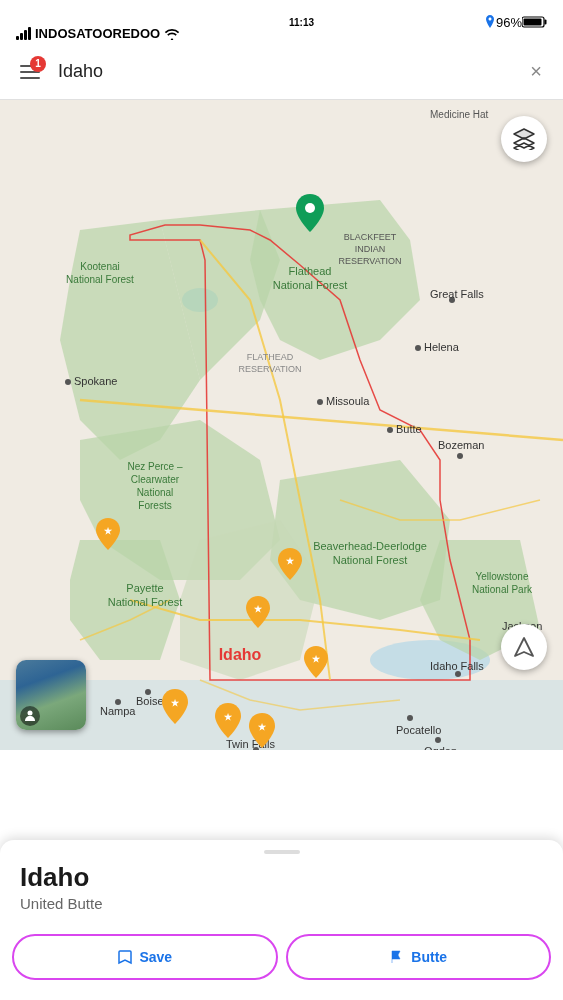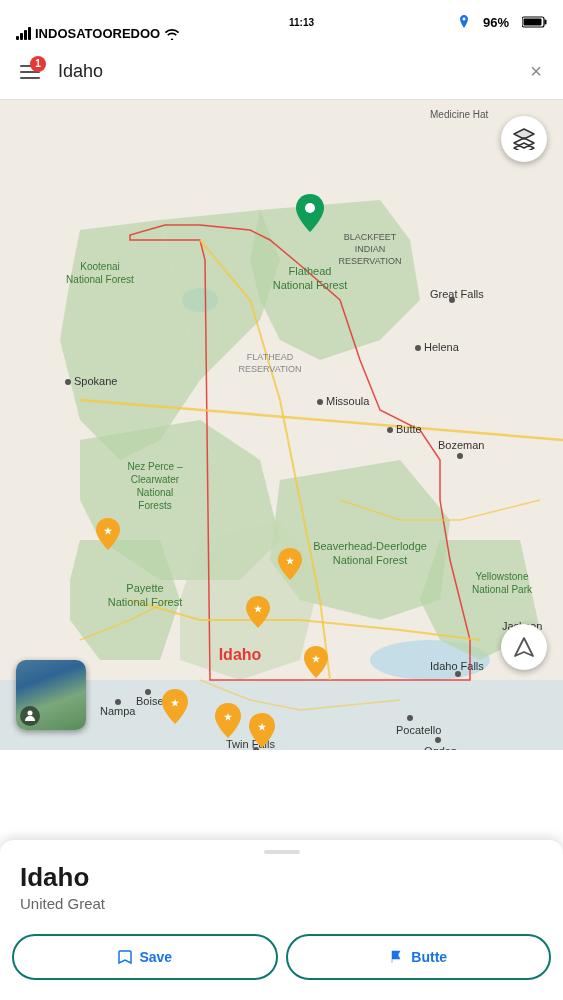--- a/index.html
+++ b/index.html
@@ -12,21 +12,21 @@
       background: #fff;
       display: flex;
       align-items: center;
       justify-content: space-between;
       padding: 0 16px;
       position: relative;
       z-index: 10;
     }
     .status-left { font-size: 13px; font-weight: 600; display: flex; align-items: center; gap: 4px; margin-top: 23px; }
     .status-center { font-size: 10px; font-weight: 600; position: absolute; left: 50%; transform: translateX(-50%); margin-left: 20px; }
-    .status-right { display: flex; align-items: center; gap: 13px; font-size: 13px; font-weight: 700; }
+    .status-right { display: flex; align-items: center; gap: 0; font-size: 13px; font-weight: 400; }
 
     
     .search-bar {
       height: 56px;
       background: #fff;
       padding: 8px 12px;
       display: flex;
       align-items: center;
       gap: 10px;
       border-bottom: 1px solid #e0e0e0;
@@ -189,21 +189,21 @@
       padding: 0 20px 14px;
     }
     .action-buttons {
       display: flex;
       padding: 8px 12px 20px;
       gap: 8px;
     }
     .action-btn {
       flex: 1;
       height: 46px;
-      border: 2px solid #0f766e;
+      border: 2px solid #d946ef;
       border-radius: 24px;
       background: #fff;
       color: #1a73e8;
       font-size: 14px;
       font-weight: 600;
       display: flex;
       align-items: center;
       justify-content: center;
       gap: 6px;
       cursor: pointer;
@@ -427,21 +427,21 @@
         <circle cx="6" cy="3" r="2.5" fill="#fff"></circle>
         <path d="M1 11c0-3 2-5 5-5s5 2 5 5" fill="#fff"></path>
       </svg>
     </div>
   </div>
 </div>
 
 <div class="bottom-panel">
   <div class="drag-handle"></div>
   <div class="place-name">Idaho</div>
-  <div class="place-subtitle">United Great</div>
+  <div class="place-subtitle">United Butte</div>
   <div class="action-buttons">
 
     <button class="action-btn">
       <svg width="16" height="16" viewBox="0 0 16 16">
         <path d="M3 2h10a1 1 0 0 1 1 1v11l-6-3-6 3V3a1 1 0 0 1 1-1z" fill="none" stroke="#1a73e8" stroke-width="1.5"></path>
       </svg>
       <span>Save</span>
     </button>
 
     <button class="action-btn">

